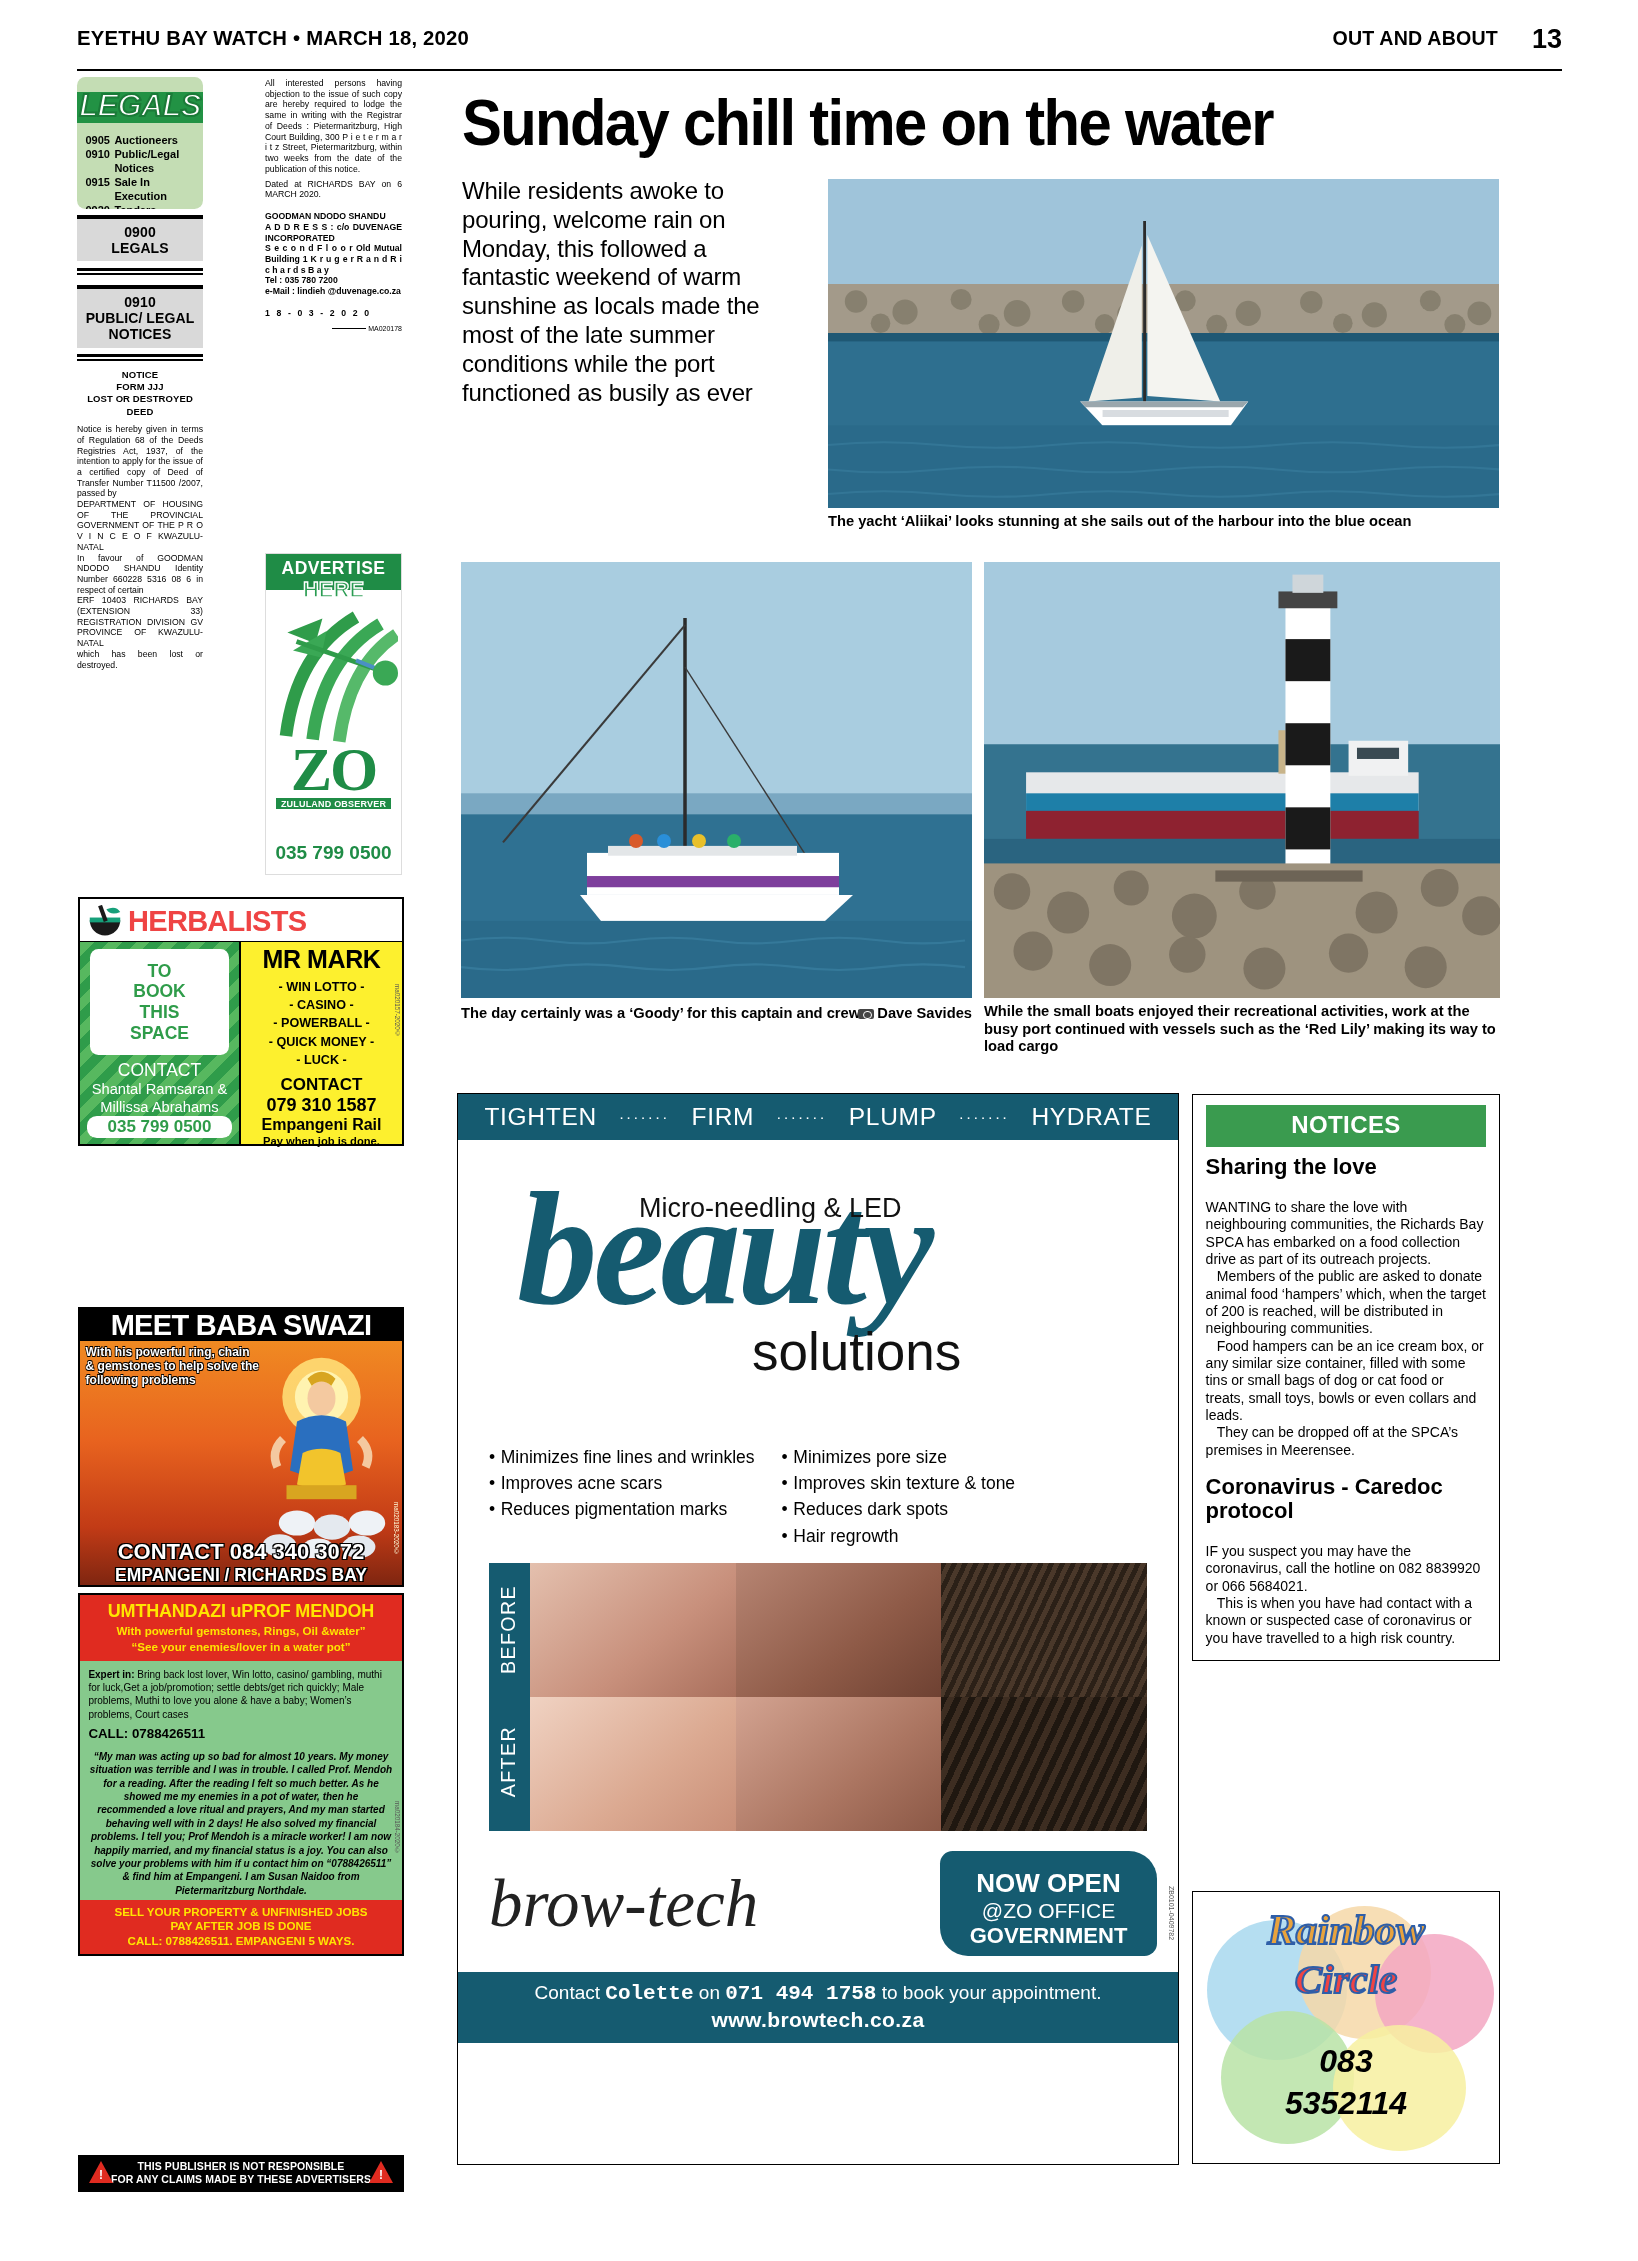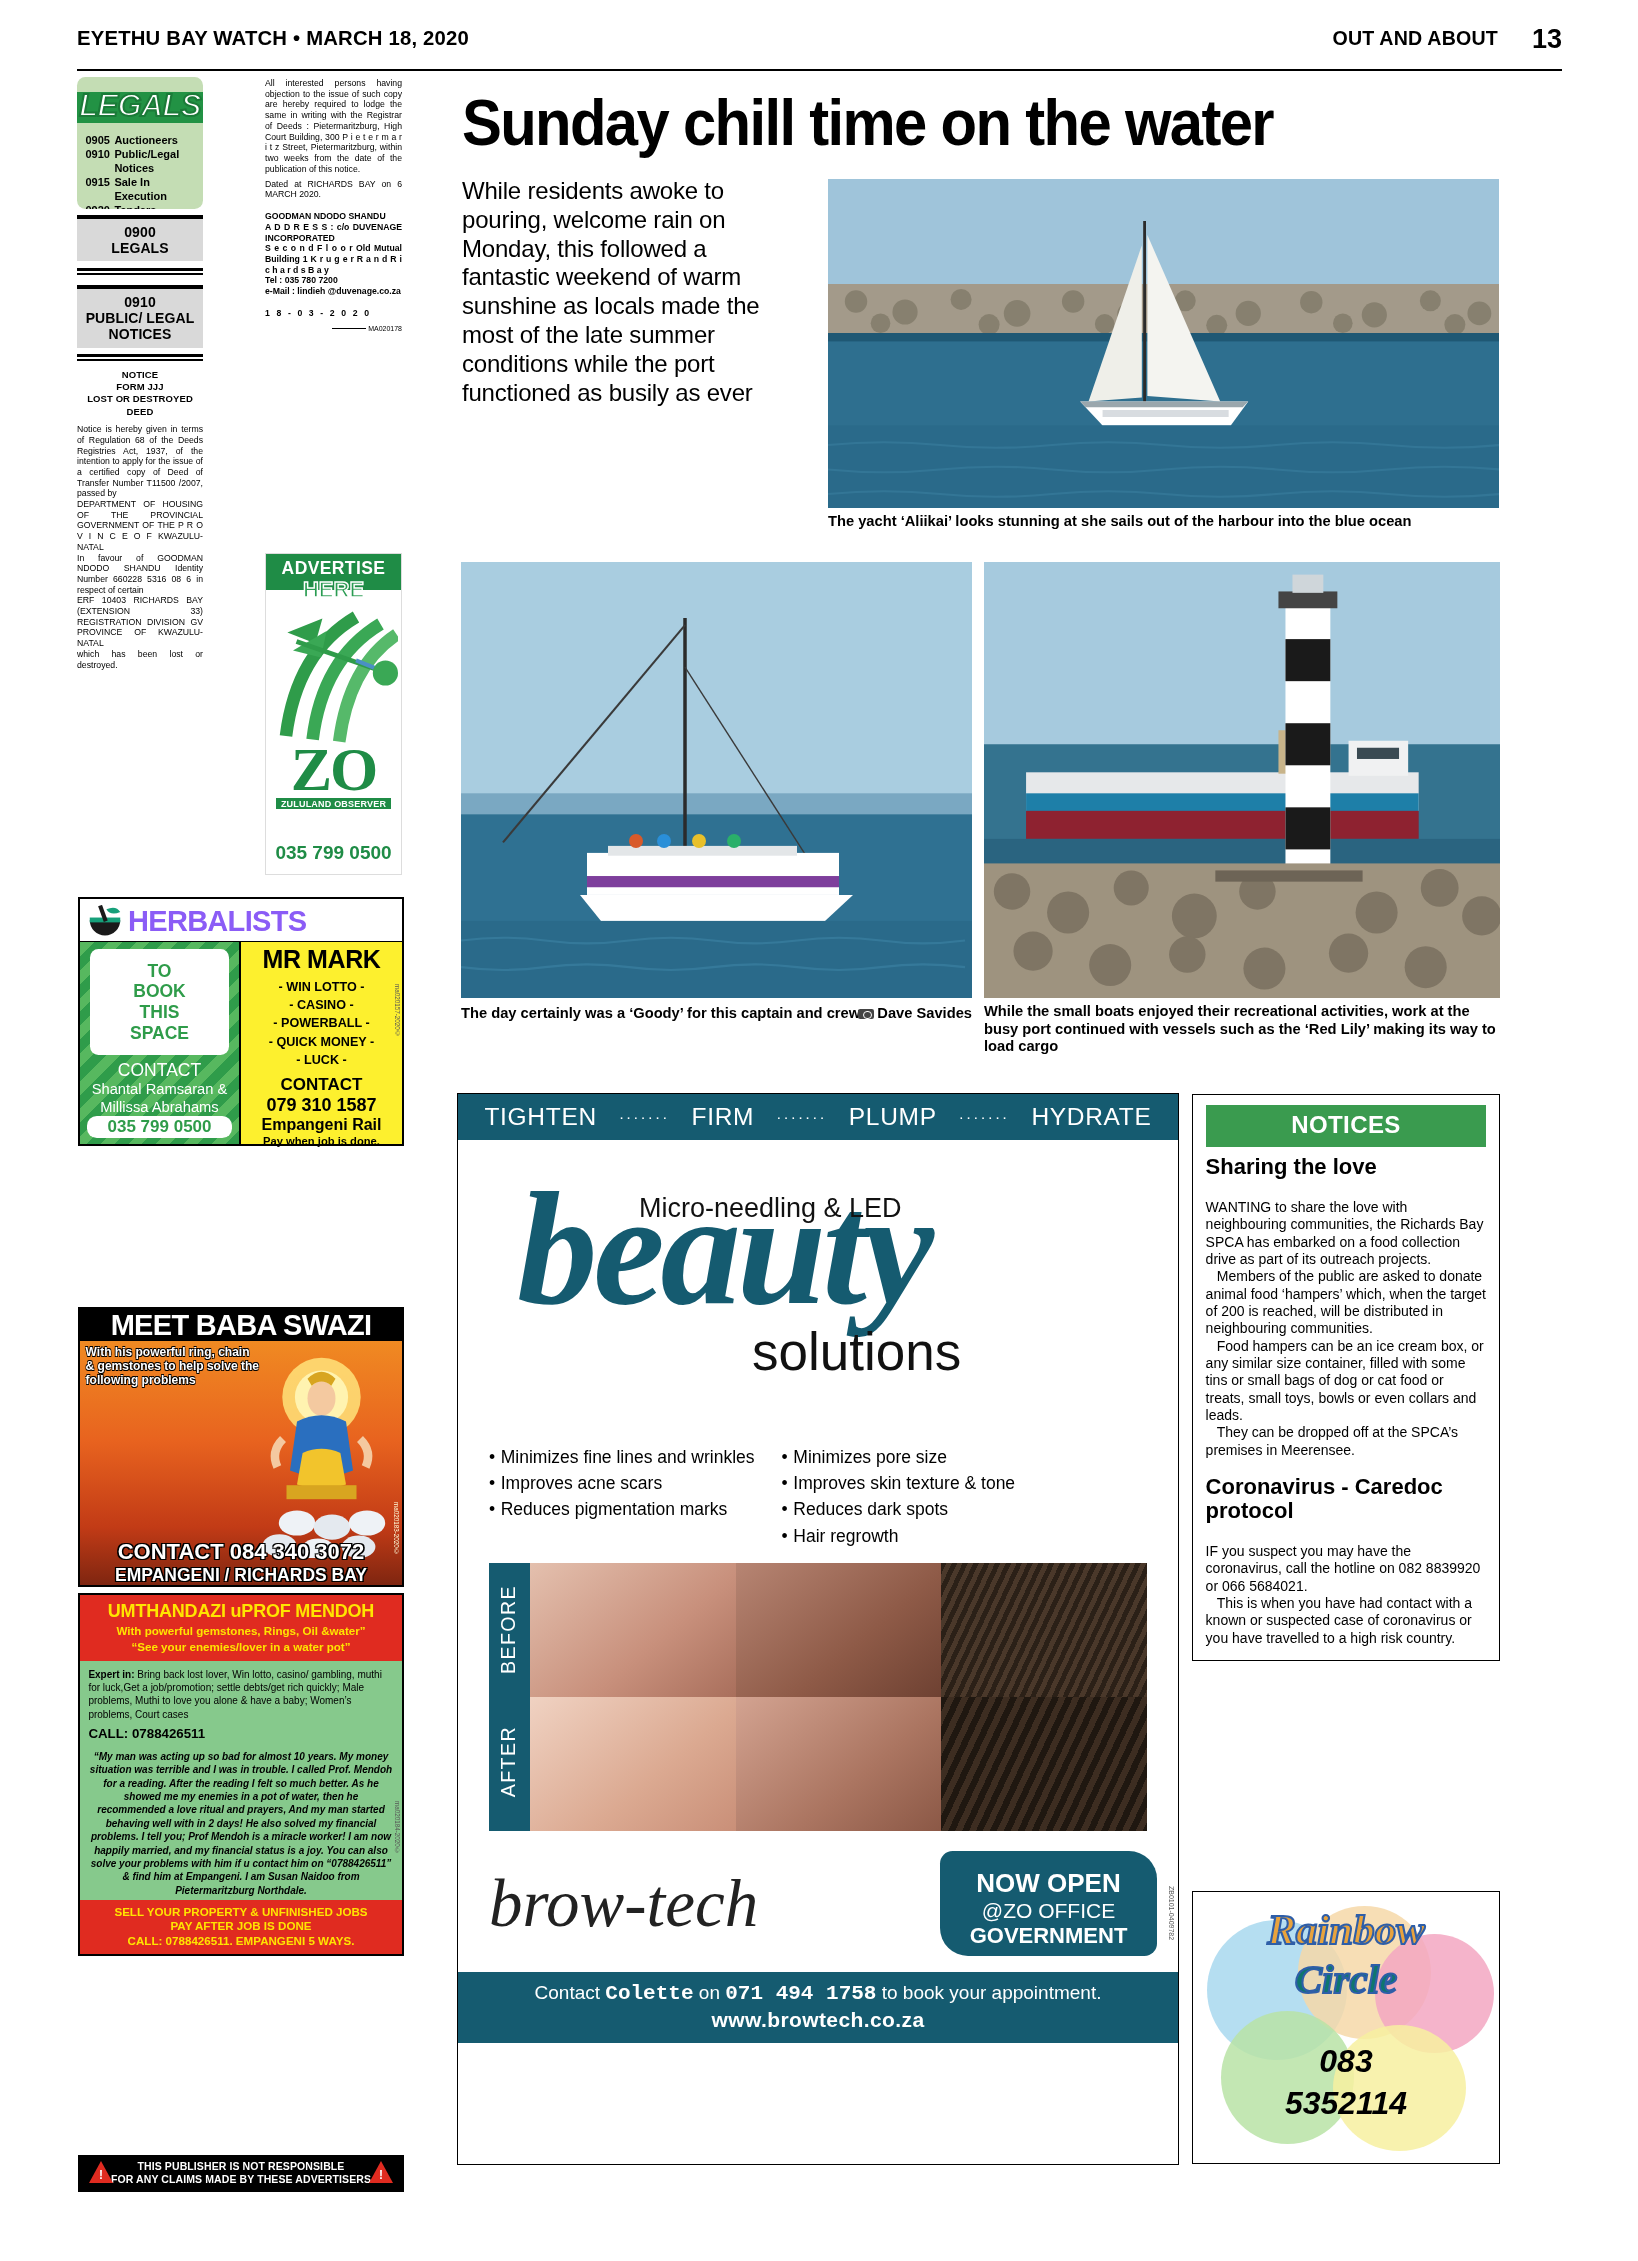--- a/index.html
+++ b/index.html
@@ -72,21 +72,21 @@
   .zo-dart { position:absolute; left:5.6px; top:49px; width:126px; height:140px; }
   .zo-logo { position:absolute; left:0; top:188px; width:100%; text-align:center; }
   .zo-logo .z { font-size:62px; font-weight:bold; color:#1f8c46; line-height:0.88; letter-spacing:-2.1px; font-family:"Liberation Serif", serif;}
   .zo-logo .sub { background:#1f8c46; color:#fff; font-size:9px; font-weight:bold; display:inline-block; padding:0.7px 4.9px; letter-spacing:0.2px; }
   .zo-phone { position:absolute; left:0; bottom:9.8px; width:100%; text-align:center; font-size:19px; font-weight:bold; color:#1f8c46; }
 
   
   .herb-block { position:absolute; left:78px; top:897px; width:326px; border:2.1px solid #000; background:#fff; }
   .herb-header { height:43px; position:relative; background:#fff; border-bottom:1.4px solid #000; }
   .herb-mortar { position:absolute; left:7px; top:5.6px; width:36px; height:32px; }
-  .herb-title { position:absolute; left:48px; top:5.6px; font-size:29px; font-weight:bold; color:#8b5cf6; letter-spacing:-0.7px; font-style:normal; }
+  .herb-title { position:absolute; left:48px; top:5.6px; font-size:29px; font-weight:bold; color:#ef4444; letter-spacing:-0.7px; font-style:normal; }
   .herb-row { display:flex; height:202px; }
   .herb-left { width:50%; position:relative; overflow:hidden; border-right:2.1px solid #000;
     background: repeating-linear-gradient(-45deg,#2f9c4a 0 9.8px,#57b85f 9.8px 19.6px); }
   .herb-white-card { position:absolute; left:9.8px; top:7px; right:9.8px; height:106px; background:#fff; border-radius:8.4px; display:flex; align-items:center; justify-content:center; }
   .herb-book { text-align:center; color:#2f9c4a; font-size:17.5px; font-weight:bold; line-height:1.18; }
   .herb-contact { position:absolute; left:0; top:118px; width:100%; text-align:center; color:#fff; font-size:14.7px; line-height:1.2; font-weight:normal;}
   .herb-phone-band { position:absolute; left:7px; bottom:5.6px; right:7px; background:#fff; border-radius:9.8px; text-align:center; color:#2f9c4a; font-size:17px; font-weight:bold; padding:1.4px 0;}
   .herb-right { width:50%; background:#fdf02e; position:relative; padding:2.8px 4.2px 0 4.2px; text-align:center; }
   .mrmark-title { font-size:25px; font-weight:bold; letter-spacing:-0.4px; }
   .mrmark-list { font-size:12.6px; font-weight:bold; line-height:1.45; margin-top:4.2px; }
@@ -175,21 +175,21 @@
   .notices-band { background:#3a9b4f; color:#fff; text-align:center; font-size:24px; font-weight:bold; padding:6.3px 0 7.7px 0; letter-spacing:0.4px; }
   .notice-title { font-size:22px; font-weight:bold; margin-top:8.4px; line-height:1.12; }
   .notice-text { font-size:14px; line-height:1.24; margin-top:19px; }
   .notice-text p { margin-top:0; }
   .notice-text p.ind { text-indent:11.2px; }
 
   
   .rainbow { position:absolute; left:1192px; top:1891px; width:308px; height:273px; border:1.4px solid #000; background:#fff; overflow:hidden; }
   .rb-c { position:absolute; border-radius:50%; opacity:0.85; }
   .rb-title1 { position:absolute; left:0; top:12.6px; width:100%; text-align:center; font-size:43px; font-weight:bold; font-style:italic; color:#e8a33d; -webkit-text-stroke:2.1px #2e5ea8; font-family:"Liberation Serif",serif;}
-  .rb-title2 { position:absolute; left:0; top:63px; width:100%; text-align:center; font-size:41px; font-weight:bold; font-style:italic; color:#0f766e; -webkit-text-stroke:2.1px #2e5ea8; font-family:"Liberation Serif",serif;}
+  .rb-title2 { position:absolute; left:0; top:63px; width:100%; text-align:center; font-size:41px; font-weight:bold; font-style:italic; color:#ef4444; -webkit-text-stroke:2.1px #2e5ea8; font-family:"Liberation Serif",serif;}
   .rb-num { position:absolute; left:0; width:100%; text-align:center; font-size:32px; font-weight:bold; font-style:italic; }
   .rb-n1 { top:151px; } .rb-n2 { top:193px; }
 </style>
 </head>
 <body>
 
 <div class="masthead">
   <div class="masthead-left">EYETHU BAY WATCH • MARCH 18, 2020</div>
   <div class="masthead-section">OUT AND ABOUT</div>
   <div class="masthead-page">13</div>

